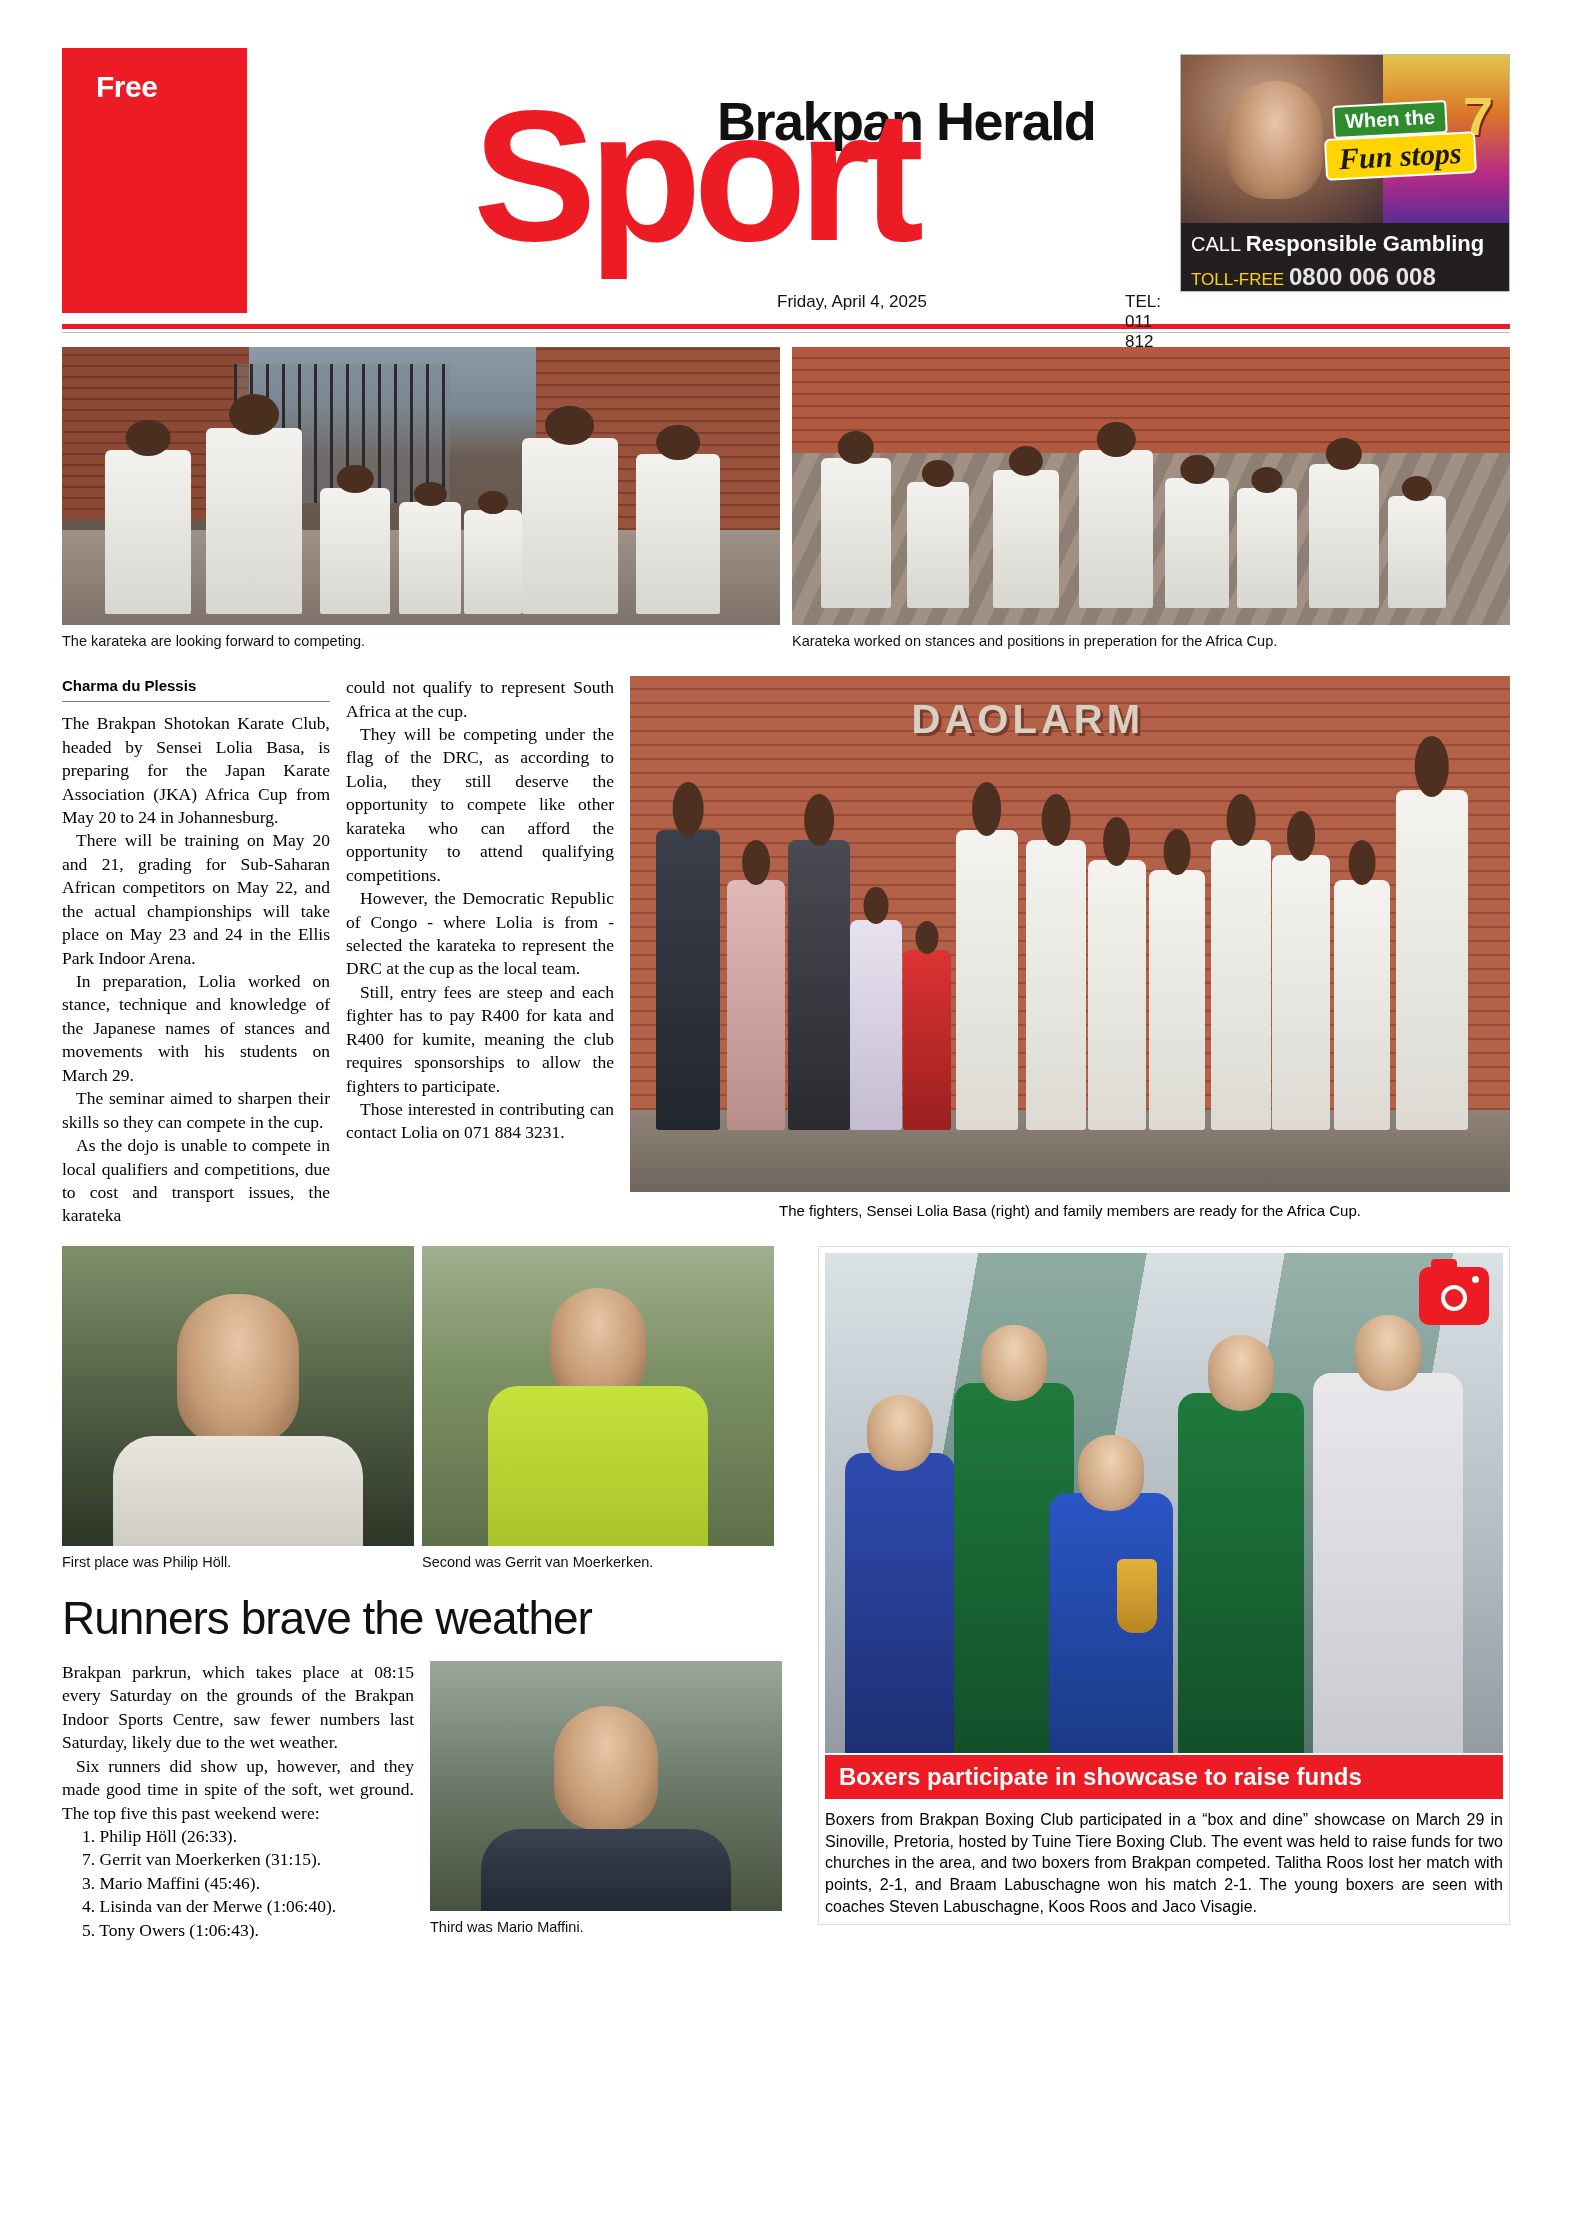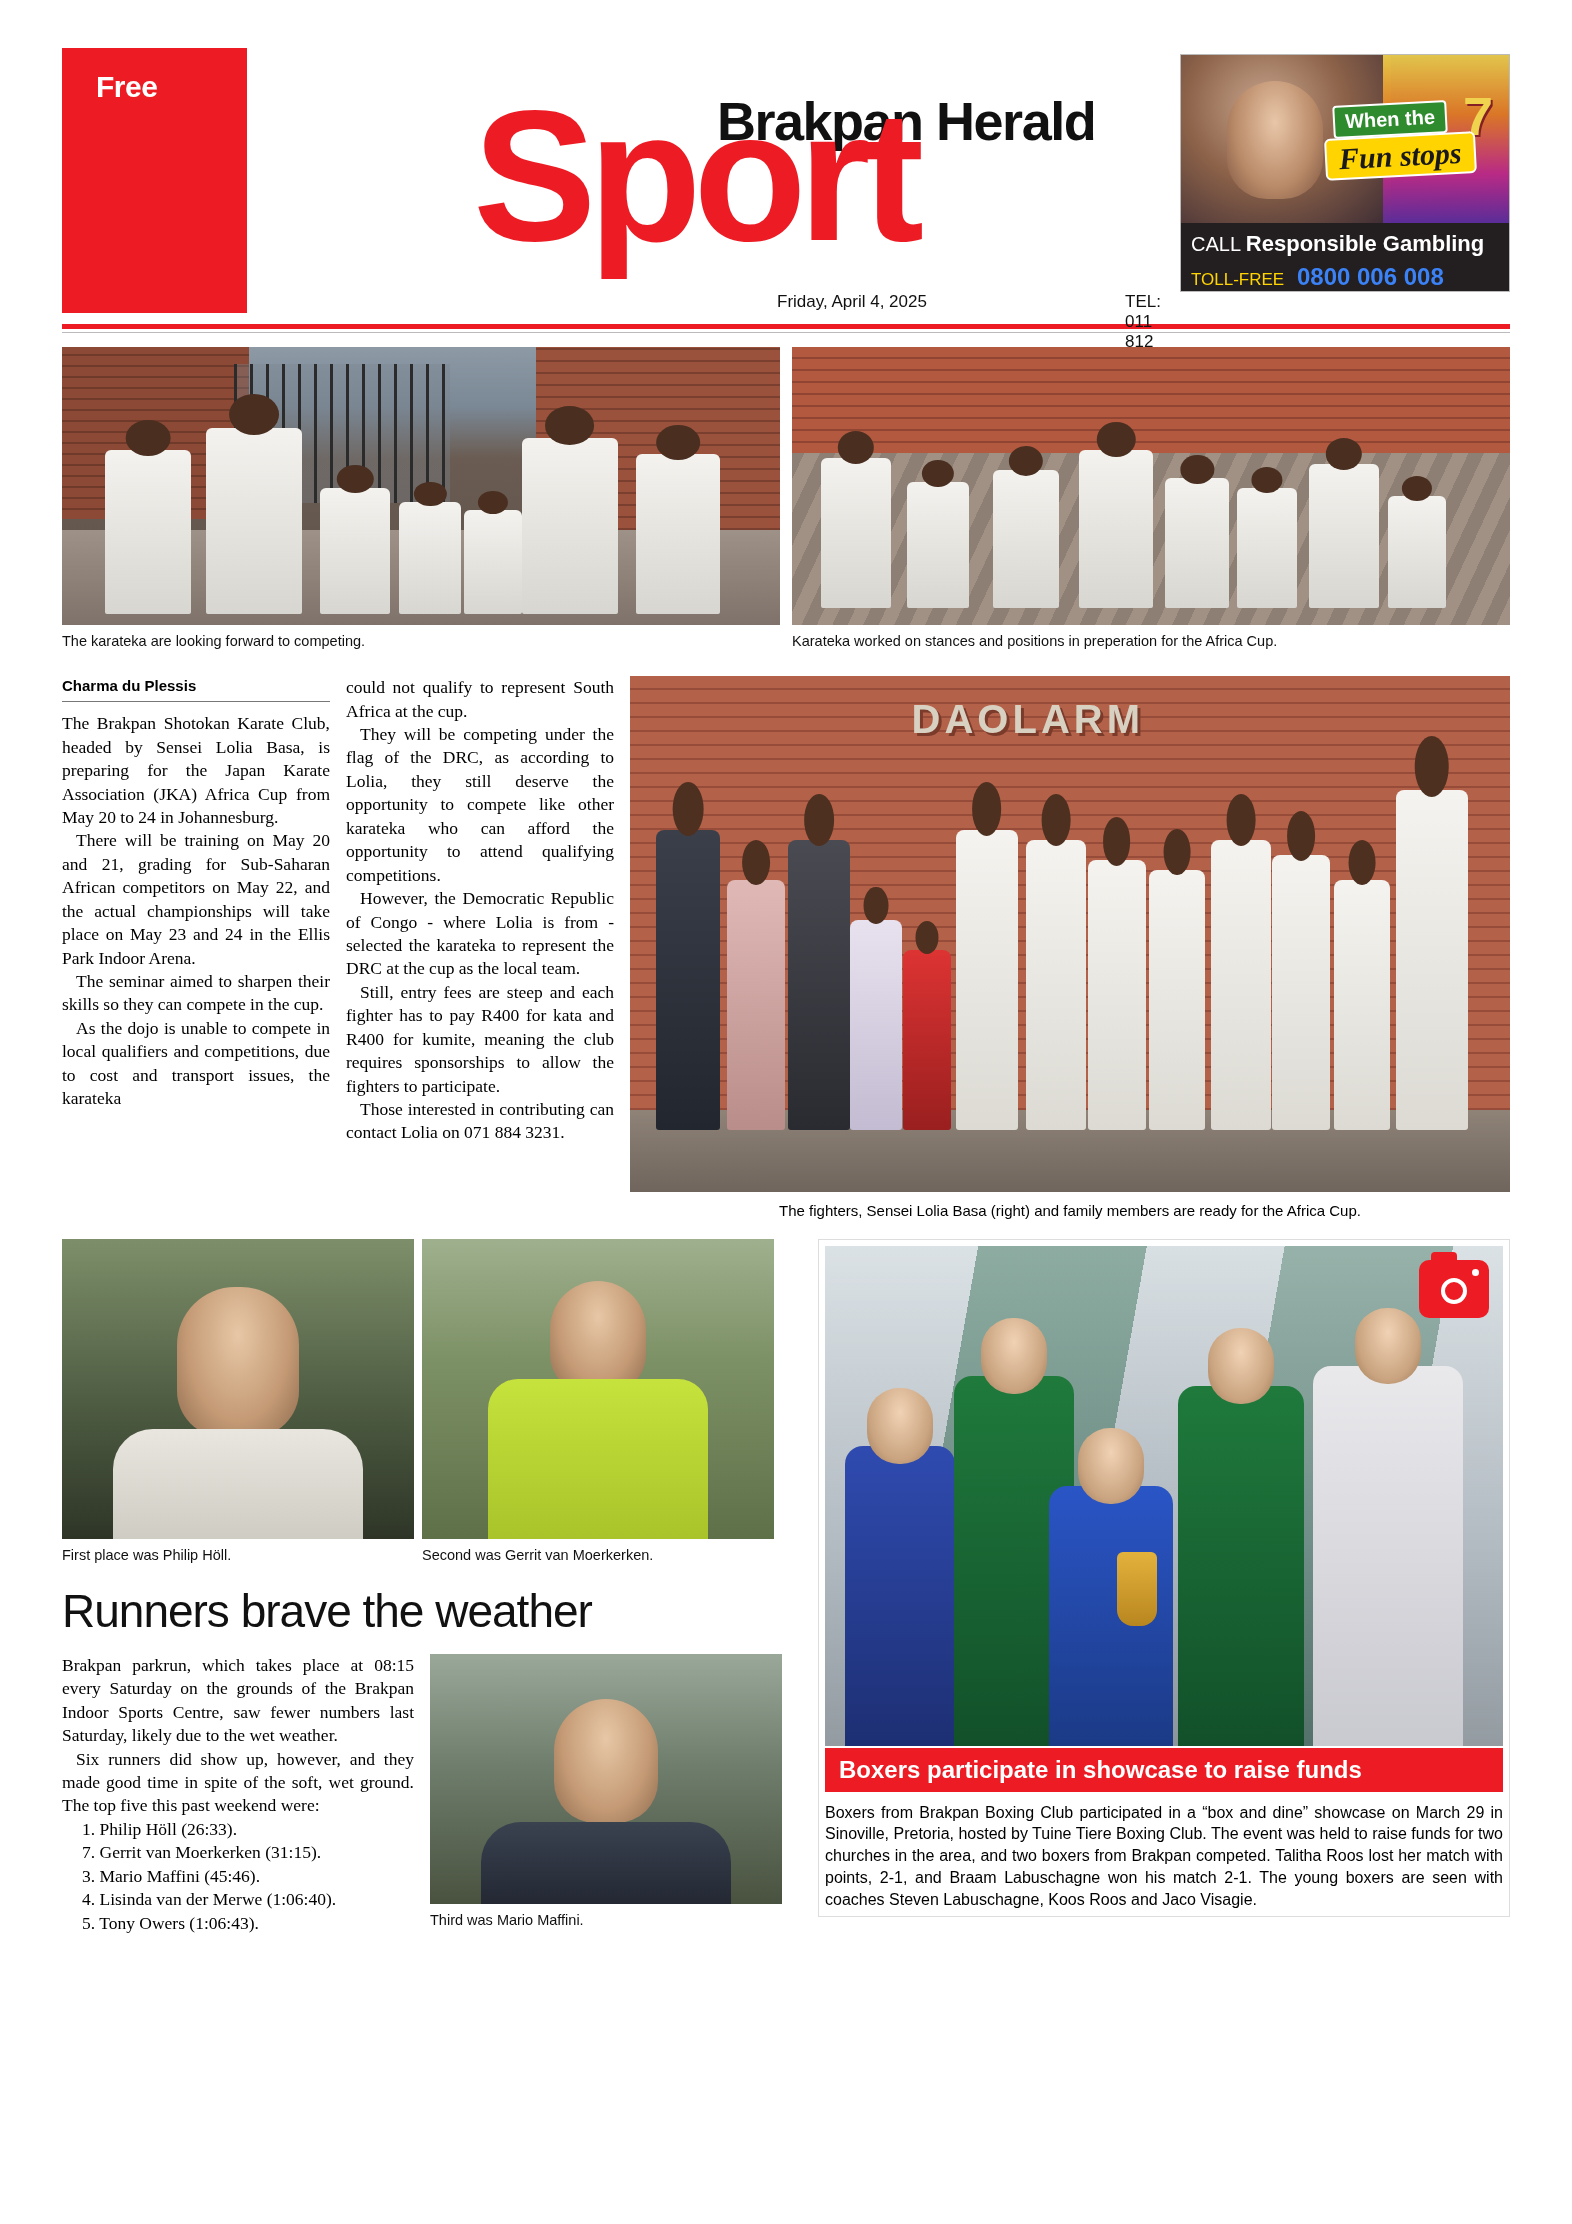--- a/index.html
+++ b/index.html
@@ -135,21 +135,21 @@
   }
   .ad-strip {
     position: absolute; left: 0; bottom: 0; width: 100%; height: 68px;
     background: #231f20; color: #fff;
     font-family: "Liberation Sans", sans-serif;
     padding: 8px 10px;
   }
   .ad-strip .l1 { font-size: 20px; }
   .ad-strip .l1 b { font-size: 22px; }
   .ad-strip .l2 { font-size: 17px; color: #ffd400; margin-top: 6px; }
-  .ad-strip .l2 b { font-size: 24px; color: #3b82f6; margin-left: 8px; }
+  .ad-strip .l2 b { font-size: 24px; color: #e5e5e5; }
 
   .rule-red {
     height: 5px; background: #ed1c24; margin-top: 6px;
   }
   .rule-thin { height: 1px; background: #bbb; margin-top: 3px; }
 
   
   .top-photos {
     display: flex;
     gap: 12px;
@@ -452,20 +452,21 @@
       <div class="cap">Karateka worked on stances and positions in preperation for the Africa Cup.</div>
     </div>
   </div>
 
 
   <div class="story">
     <div class="col">
       <div class="byline">Charma du Plessis</div>
       <p class="first">The Brakpan Shotokan Karate Club, headed by Sensei Lolia Basa, is preparing for the Japan Karate Association (JKA) Africa Cup from May 20 to 24 in Johannesburg.</p>
       <p>There will be training on May 20 and 21, grading for Sub-Saharan African competitors on May 22, and the actual championships will take place on May 23 and 24 in the Ellis Park Indoor Arena.</p>
+      <p>In preparation, Lolia worked on stance, technique and knowledge of the Japanese names of stances and movements with his students on March 29.</p>
       <p>The seminar aimed to sharpen their skills so they can compete in the cup.</p>
       <p>As the dojo is unable to compete in local qualifiers and competitions, due to cost and transport issues, the karateka</p>
     </div>
     <div class="col">
       <p class="first">could not qualify to represent South Africa at the cup.</p>
       <p>They will be competing under the flag of the DRC, as according to Lolia, they still deserve the opportunity to compete like other karateka who can afford the opportunity to attend qualifying competitions.</p>
       <p>However, the Democratic Republic of Congo - where Lolia is from - selected the karateka to represent the DRC at the cup as the local team.</p>
       <p>Still, entry fees are steep and each fighter has to pay R400 for kata and R400 for kumite, meaning the club requires sponsorships to allow the fighters to participate.</p>
       <p>Those interested in contributing can contact Lolia on 071 884 3231.</p>
     </div>

